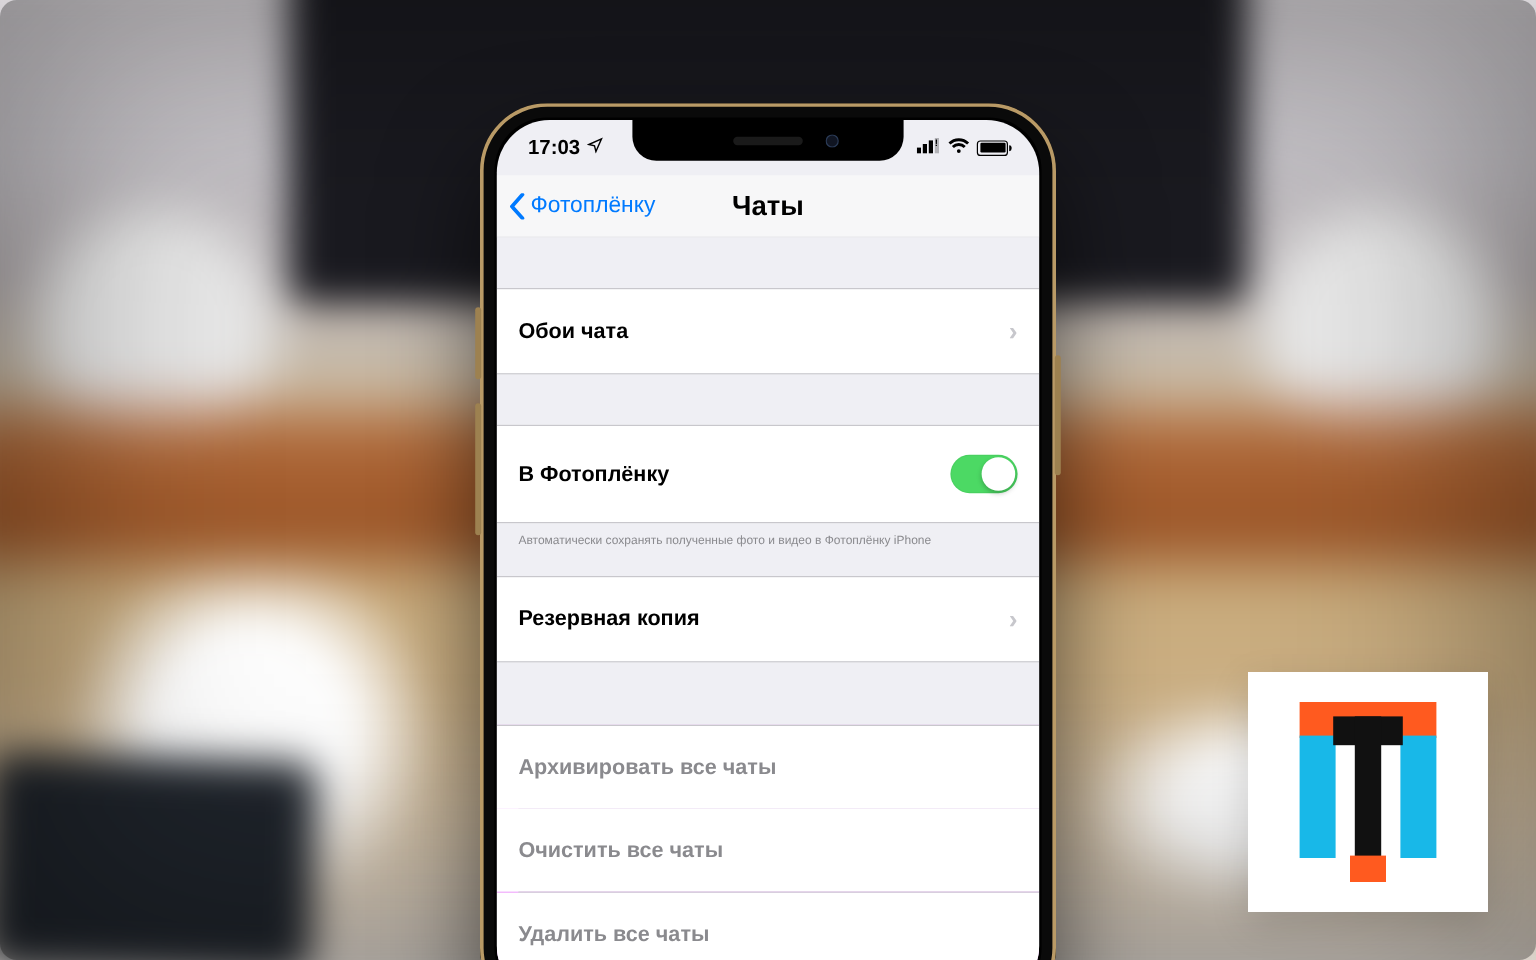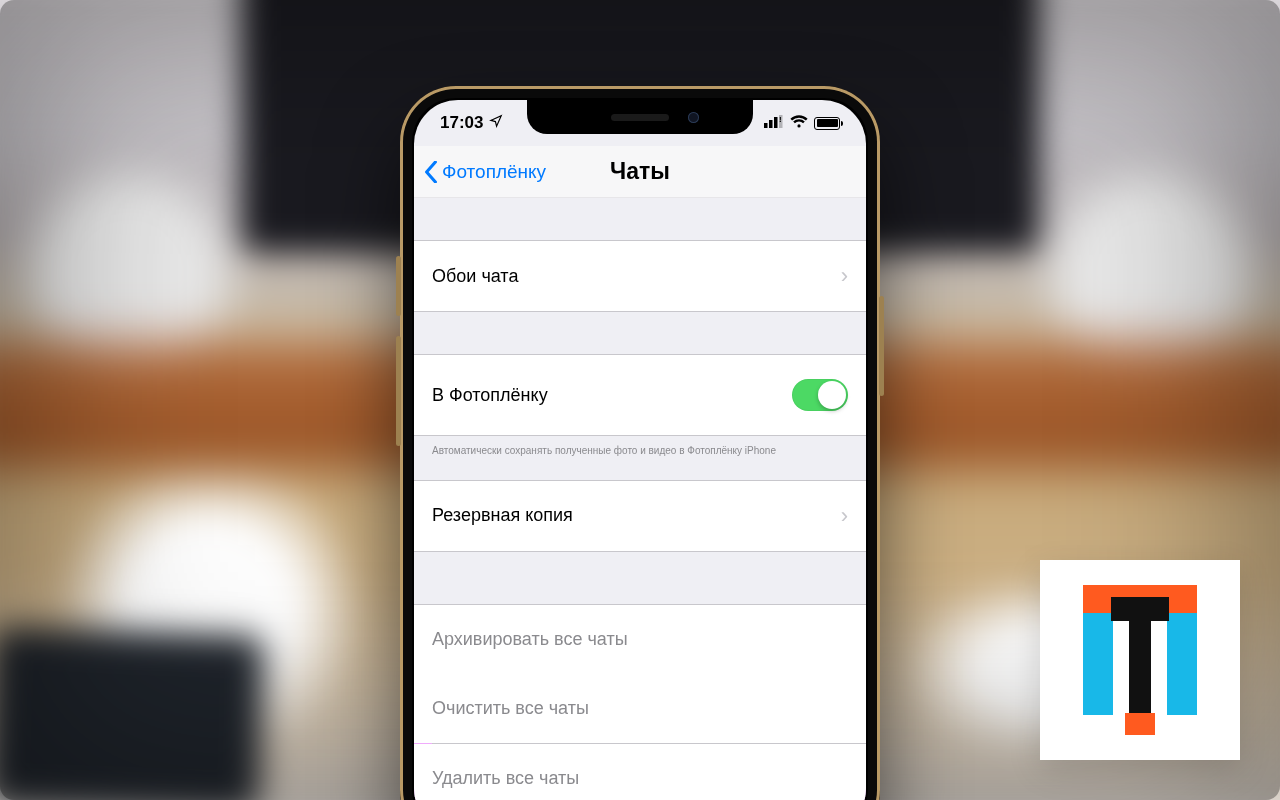--- a/index.html
+++ b/index.html
@@ -105,20 +105,21 @@
 
   
   .content { position:absolute; top:98px; left:0; right:0; bottom:0; overflow:hidden; }
   .group-spacer { height:42px; }
   .cell {
     background:#fff; min-height:50px;
     display:flex; align-items:center; justify-content:space-between;
     padding:24px 18px; font-size:18px; color:#000;
     border-top:0.5px solid #c8c7cc; border-bottom:0.5px solid #c8c7cc;
     cursor:pointer;
+    font-weight:bold;
   }
   .cell.dim { color:#8a8a8e; }
   .chevron { color:#c7c7cc; font-size:22px; line-height:1; }
   .footer-text { padding:8px 18px 10px; font-size:10px; line-height:1.35; color:#8a8a8e; }
   .sep-in { height:0.5px; background:#c8c7cc; margin-left:18px; }
 
   
   .toggle { width:56px; height:32px; background:#4cd964; border-radius:16px; position:relative; box-shadow: inset 0 0 0 1px rgba(0,0,0,.04); }
   .toggle .knob { position:absolute; right:2px; top:2px; width:28px; height:28px; background:#fff; border-radius:50%; box-shadow:0 2px 4px rgba(0,0,0,.25); }
 

